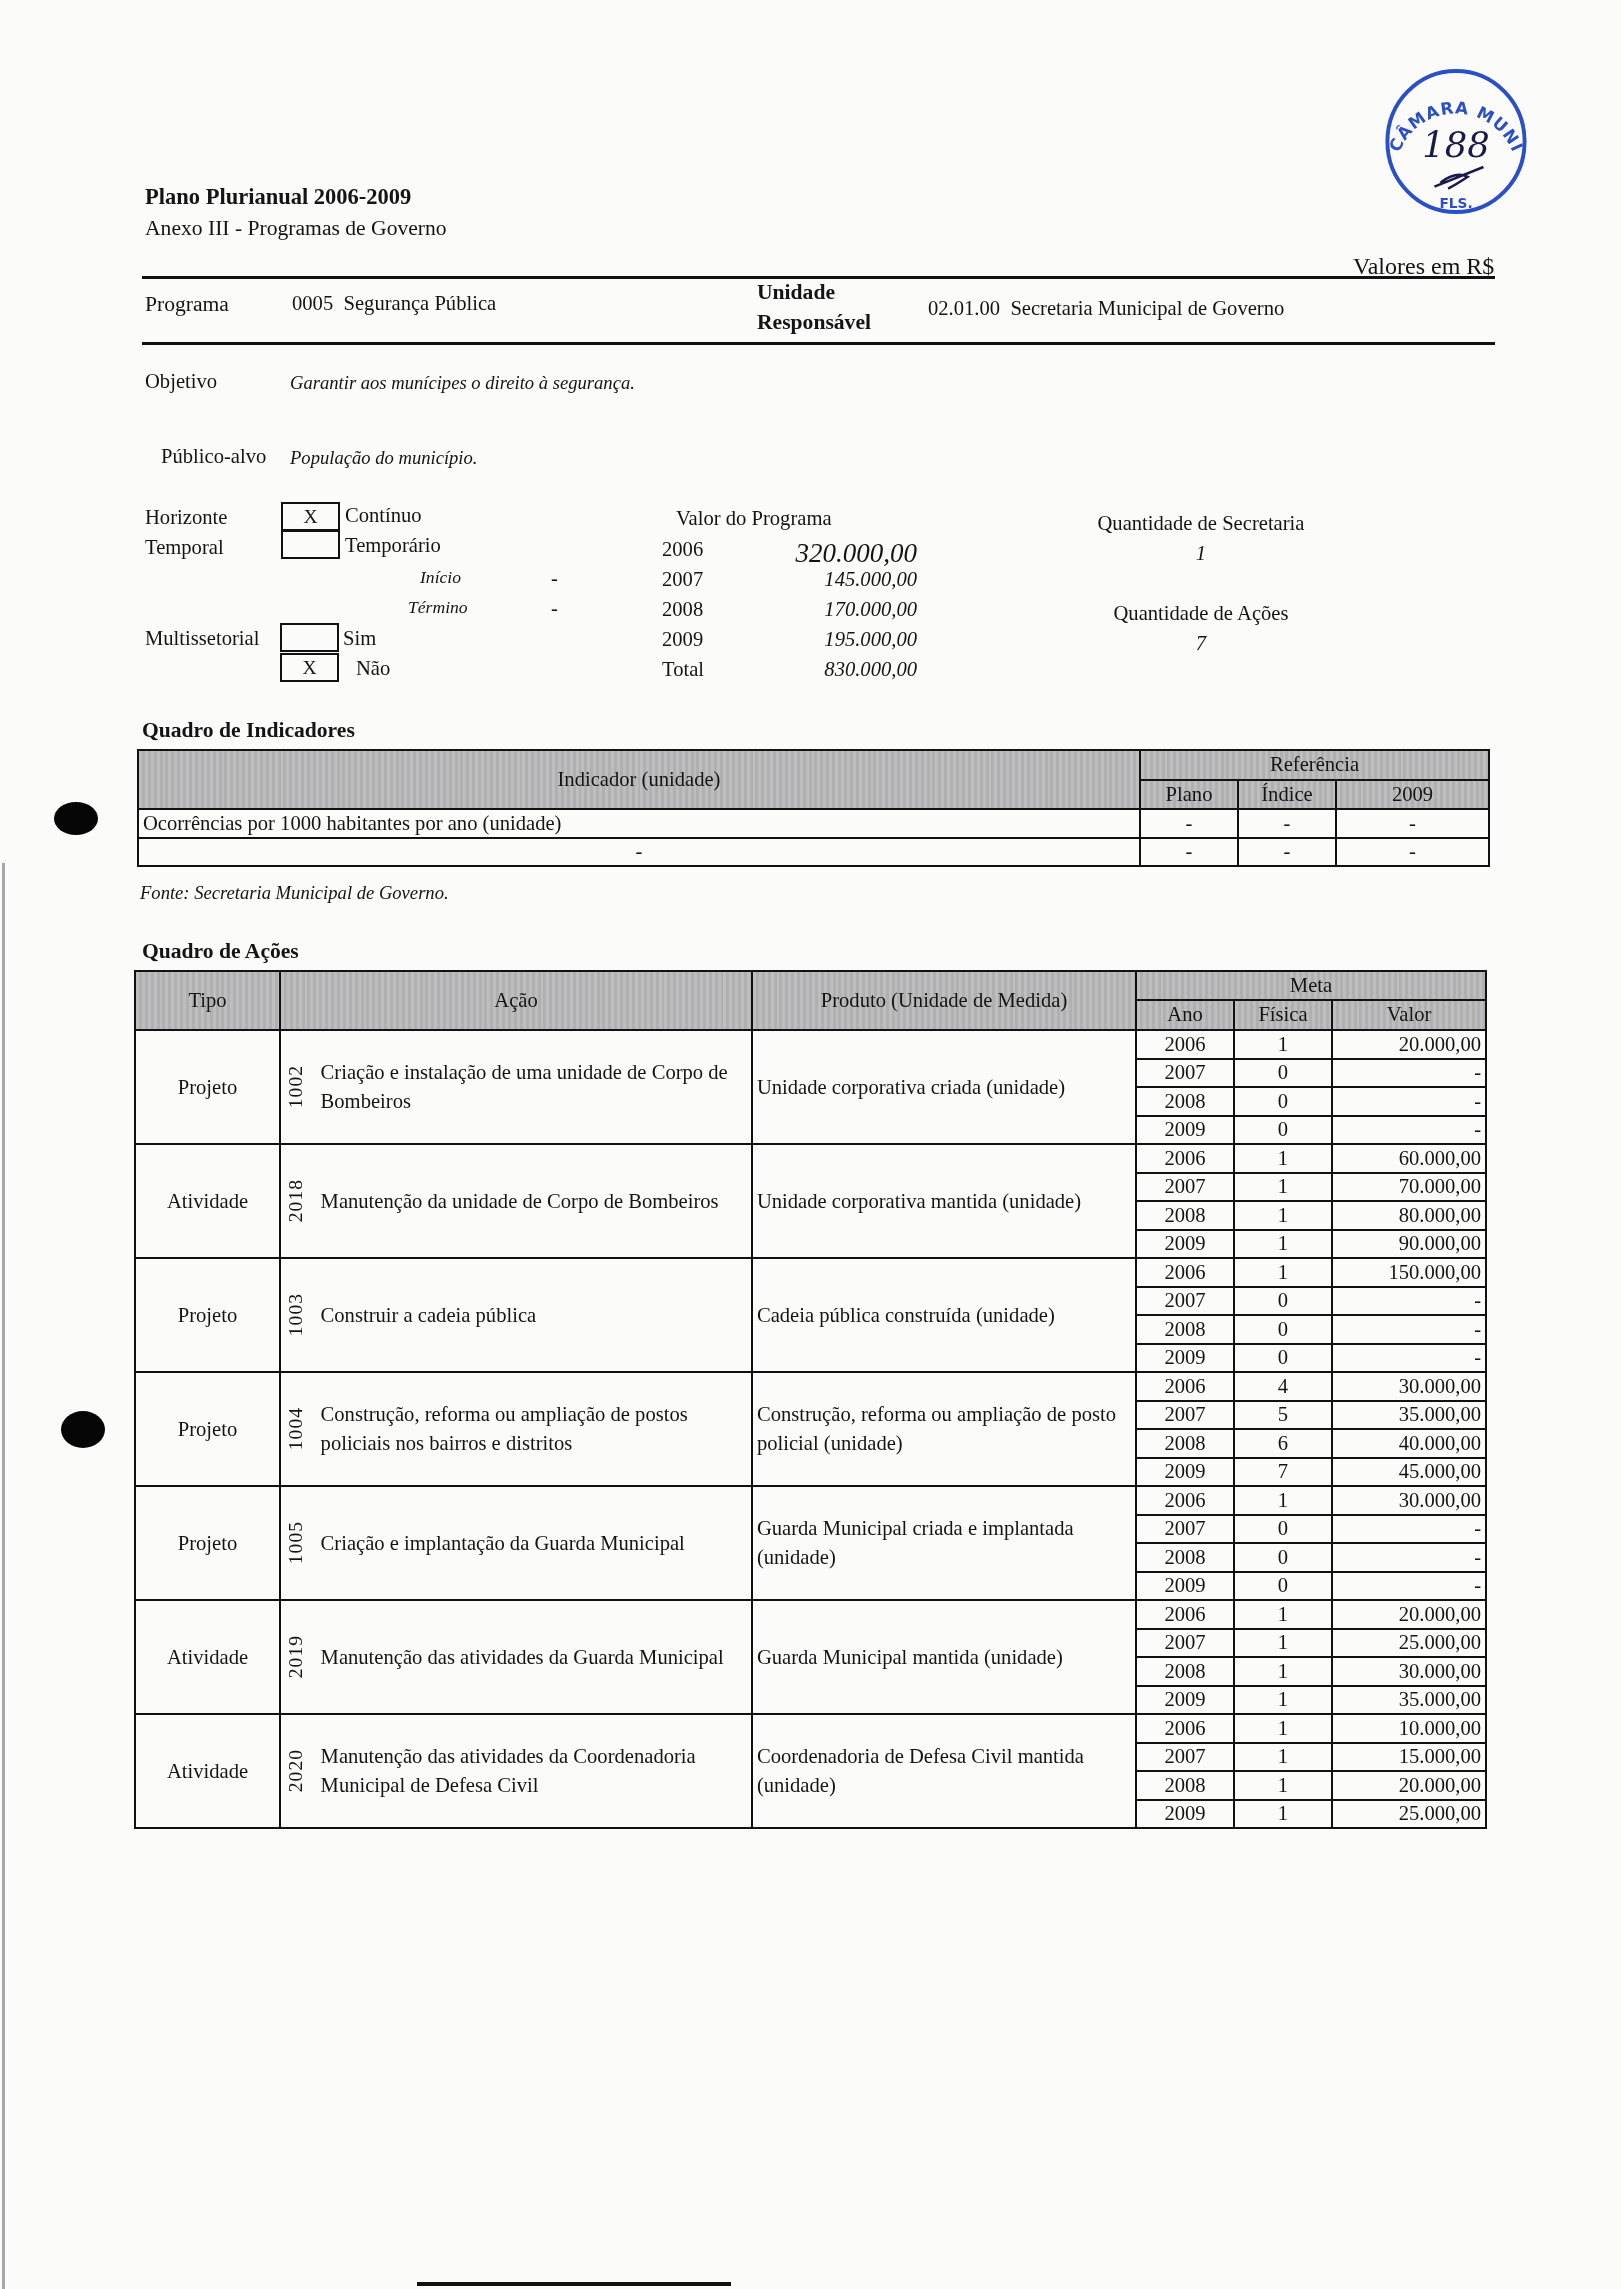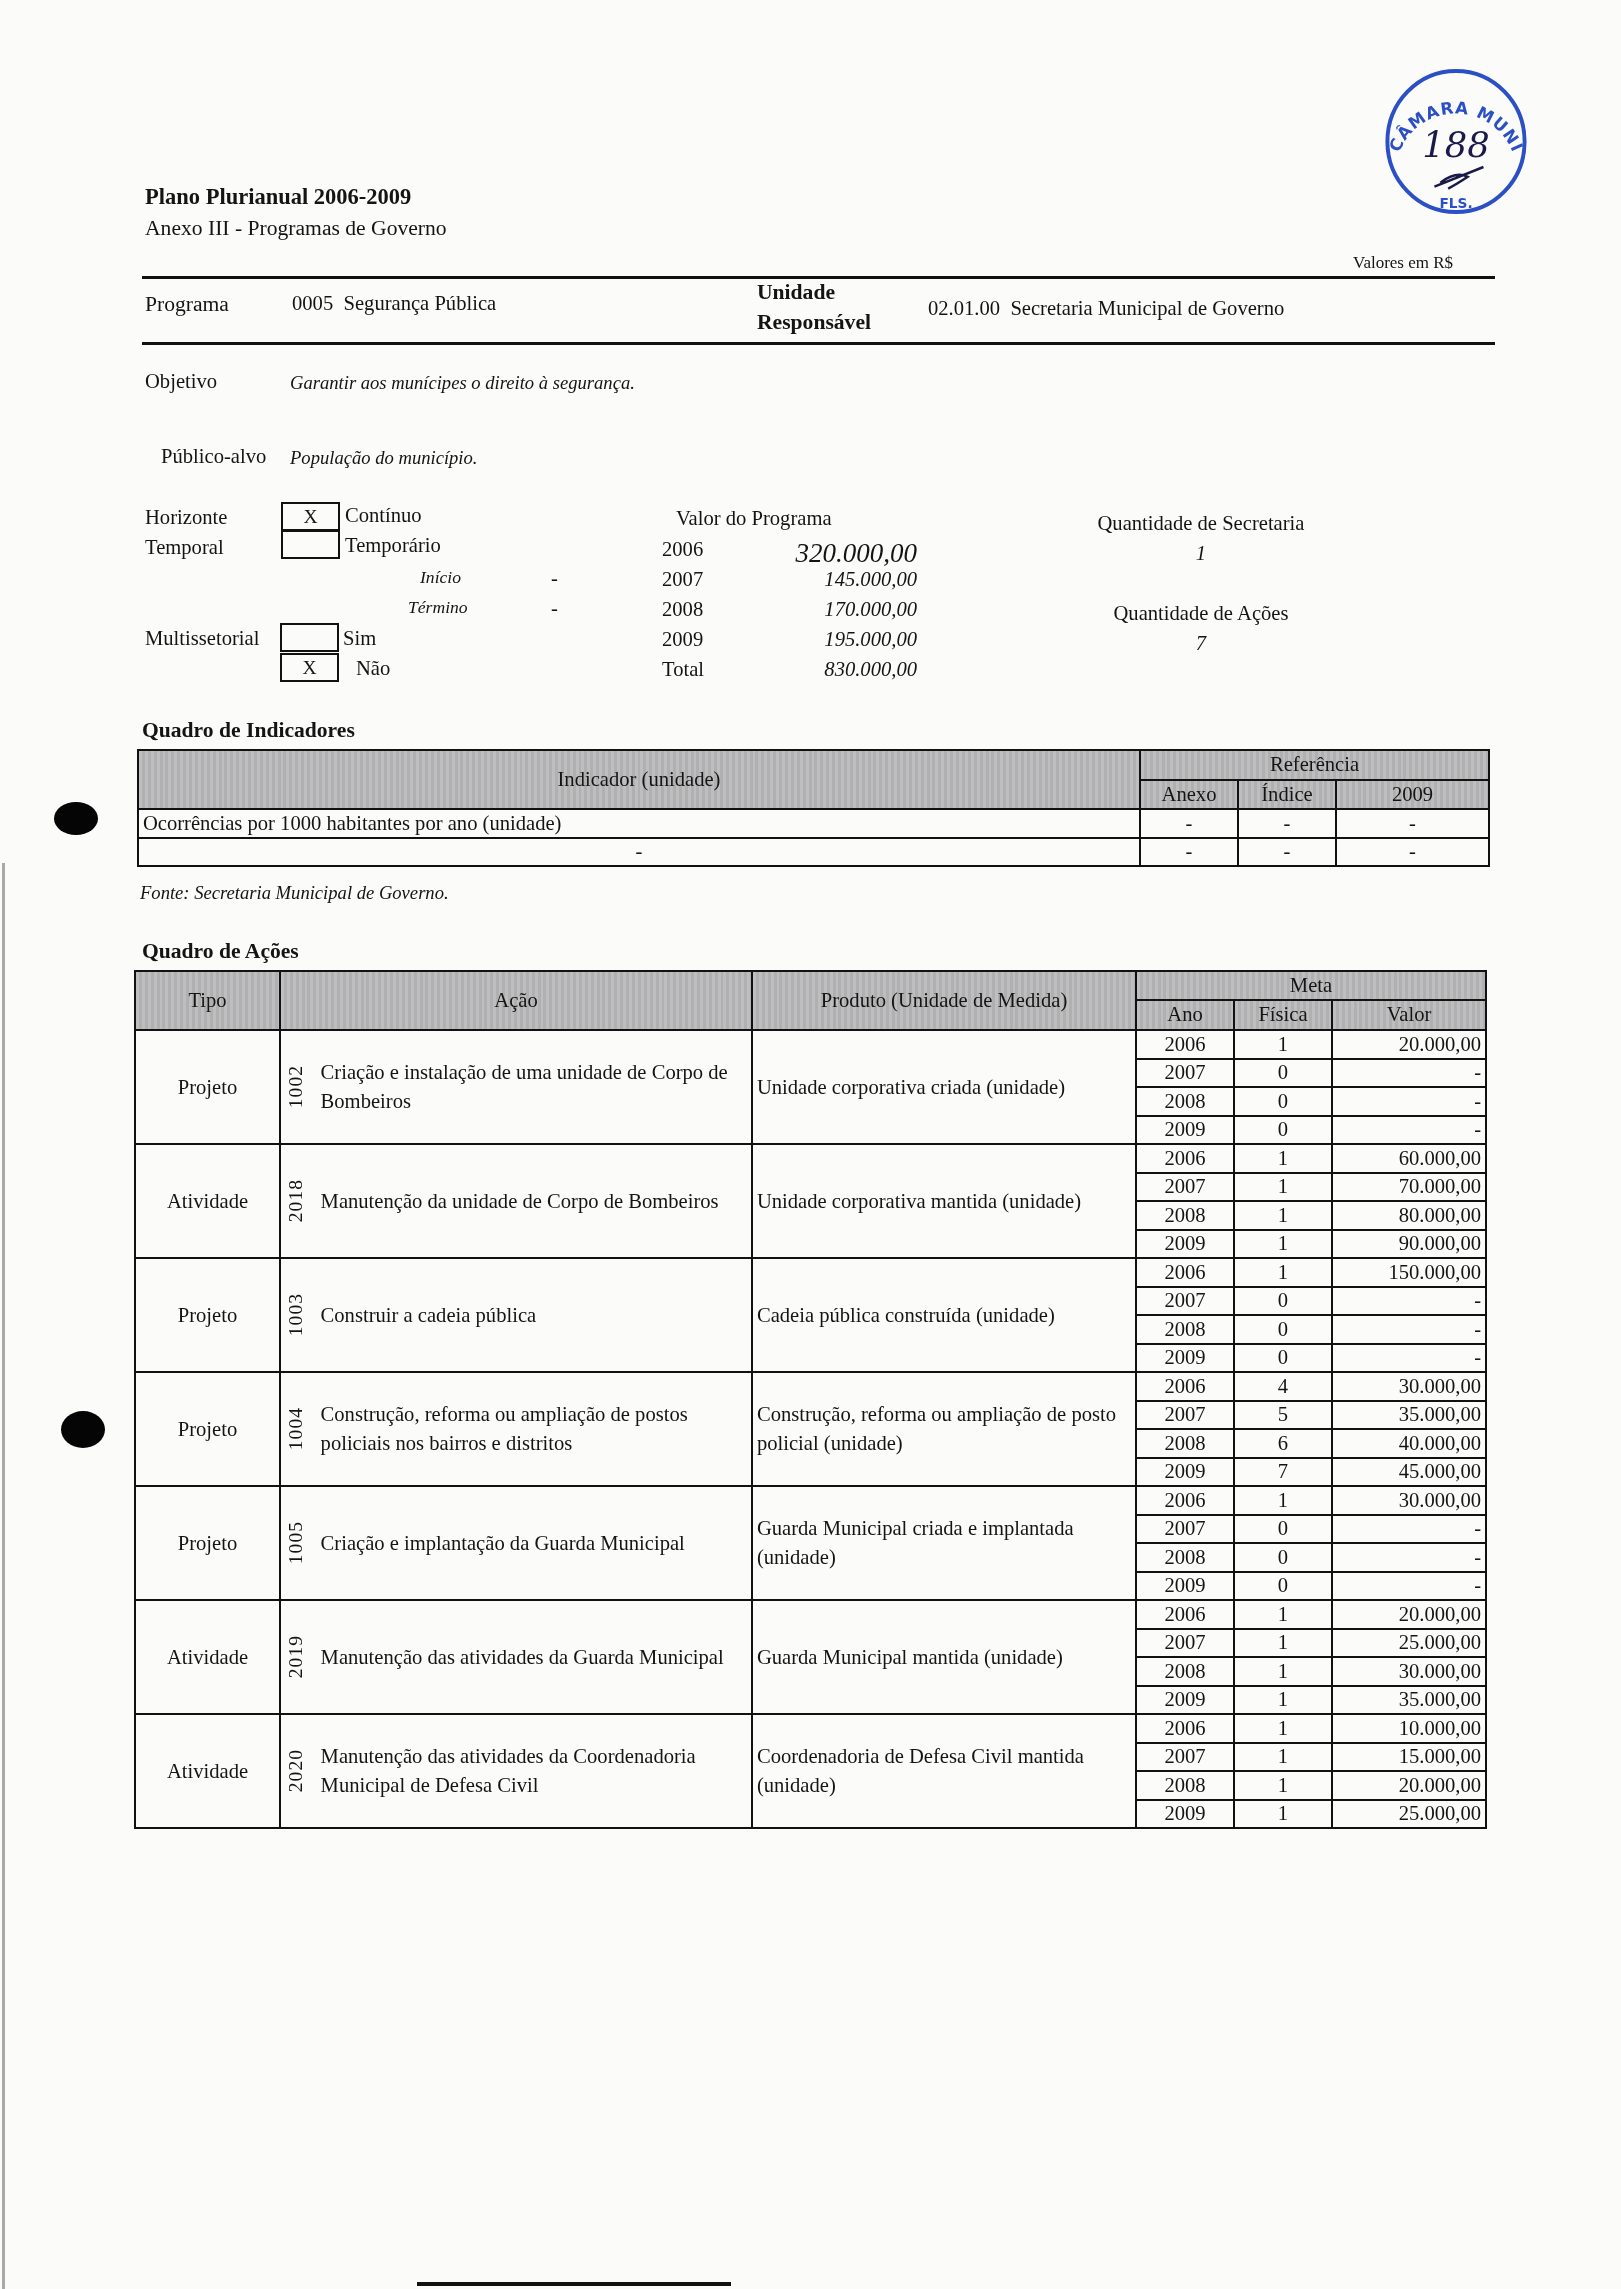--- a/index.html
+++ b/index.html
@@ -12,21 +12,21 @@
   .abs { position: absolute; }
   .punch { position: absolute; background: #050505; border-radius: 50%; }
   .side-line { position: absolute; left: 2px; top: 863px; width: 2.9px; height: 1470px; background: #555; opacity: .5; }
 
   
   .stamp { position: absolute; left: 1358px; top: 61px; width: 196px; height: 162px; }
   .stamp svg { width: 100%; height: 100%; }
 
   .title { left: 145px; top: 184px; font-size: 22.5px; font-weight: bold; }
   .subtitle { left: 145px; top: 216px; font-size: 21.6px; }
-  .valores { left: 1353px; top: 253px; font-size: 17px; }
+  .valores { left: 1353px; top: 253px; font-size: 24px; }
   .rule { position: absolute; height: 2.9px; background: #111; }
 
   .prog-label { left: 145px; top: 292px; font-size: 21.6px; font-weight: normal; }
   .prog-value { left: 292px; top: 292px; font-size: 20.6px; }
   .unid-label { left: 757px; top: 277px; font-size: 21.6px; font-weight: bold; line-height: 30px; }
   .unid-value { left: 928px; top: 297px; font-size: 20.6px; }
 
   .lbl { font-size: 20.6px; }
   .ital { font-style: italic; font-size: 18.6px; }
 
@@ -148,21 +148,21 @@
       <col style="width:98px">
       <col style="width:98px">
       <col>
     </colgroup>
   <tbody>
       <tr>
     <th class="hdr center" rowspan="2" style="height:57px;margin-top:24px;">Indicador (unidade)</th>
     <th class="hdr center" colspan="3">Referência</th>
   </tr>
   <tr>
-    <th class="hdr center">Anexo</th>
+    <th class="hdr center">Plano</th>
     <th class="hdr center">Índice</th>
     <th class="hdr center">2009</th>
   </tr>
   <tr>
     <td>Ocorrências por 1000 habitantes por ano (unidade)</td>
     <td class="center">-</td>
     <td class="center">-</td>
     <td class="center">-</td>
   </tr>
   <tr>

